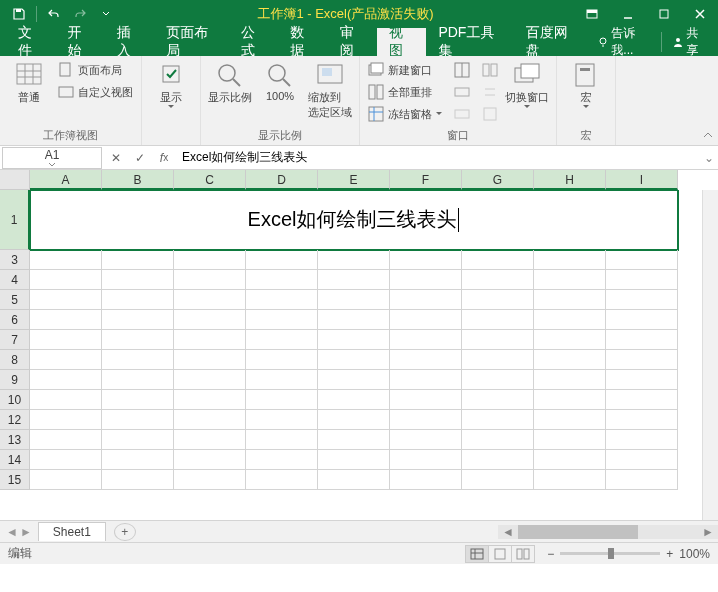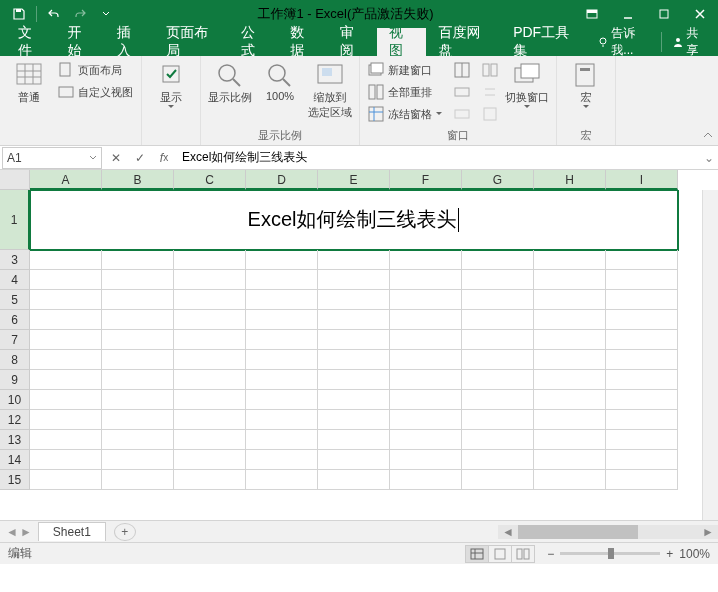--- a/index.html
+++ b/index.html
@@ -1,50 +1,50 @@
 <!DOCTYPE html>
 <html><head>
 <meta charset="utf-8">
 <style>
 * { box-sizing: border-box; margin: 0; padding: 0; font-family: "Microsoft YaHei", sans-serif; }
 body { width: 718px; height: 592px; background: #fff; overflow: hidden; font-size: 12px; color: #444; }
 
 
-.titlebar { background: #0f7a3f; height: 28px; display: flex; align-items: center; color: #000000; }
+.titlebar { background: #0f7a3f; height: 28px; display: flex; align-items: center; color: #fde047; }
 .qat { display: flex; align-items: center; gap: 4px; padding-left: 8px; }
 .qat-btn { width: 22px; height: 22px; display: flex; align-items: center; justify-content: center; cursor: pointer; }
 .qat-sep { width: 1px; height: 16px; background: rgba(255,255,255,0.3); margin: 0 2px; }
 .title-text { flex: 1; text-align: center; font-size: 13px; }
 .win-controls { display: flex; align-items: center; }
 .win-btn { width: 36px; height: 28px; display: flex; align-items: center; justify-content: center; cursor: pointer; }
 
 
 .tabs { background: #0f7a3f; height: 28px; display: flex; align-items: center; padding-left: 6px; }
 .tab { color: #fff; padding: 0 12px; height: 28px; display: flex; align-items: center; font-size: 14px; cursor: pointer; }
 .tab.active { background: #f1f1f1; color: #0f7a3f; }
 .tabs-spacer { flex: 1; }
 .tab-tell { color: #fff; padding: 0 8px; display: flex; align-items: center; gap: 4px; }
 .tab-share { color: #fff; padding: 0 10px; display: flex; align-items: center; gap: 4px; border-left: 1px solid rgba(255,255,255,0.3); height: 20px; }
 
 
 .ribbon { background: #f1f1f1; height: 90px; border-bottom: 1px solid #d4d4d4; display: flex; position: relative; }
 .group { border-right: 1px solid #e1e1e1; display: flex; flex-direction: column; padding: 2px 6px 0; }
 .group-body { flex: 1; display: flex; align-items: flex-start; gap: 4px; }
 .group-label { text-align: center; font-size: 11px; color: #666; padding: 2px 0; }
-.big-btn { display: flex; flex-direction: column; align-items: center; width: 46px; padding-top: 4px; cursor: pointer; font-size: 11px; text-align: center; }
+.big-btn { display: flex; flex-direction: column; align-items: center; width: 46px; padding-top: 4px; cursor: pointer; font-size: 11px; text-align: left; }
 .big-btn .ico { width: 32px; height: 26px; margin-bottom: 2px; }
 .col { display: flex; flex-direction: column; gap: 2px; padding-top: 2px; }
 .small-btn { display: flex; align-items: center; gap: 4px; height: 20px; padding: 0 2px; cursor: pointer; font-size: 11px; }
 .small-btn .ico { width: 16px; height: 16px; }
 .drop-arrow { width: 6px; height: 4px; }
 .ribbon-collapse { position: absolute; right: 4px; bottom: 2px; cursor: pointer; }
 
 
 .fbar { height: 24px; border-bottom: 1px solid #d4d4d4; display: flex; align-items: center; background: #fff; }
-.name-box { width: 100px; height: 22px; border: 1px solid #ccc; margin: 0 2px; display: flex; align-items: center; padding: 0 4px; font-size: 12px; }
+.name-box { width: 100px; height: 22px; border: 1px solid #ccc; margin: 0 2px; display: flex; align-items: center; padding: 0 4px; font-size: 12px; flex-direction: column; }
 .name-box span:first-child { flex: 1; }
 .fbar-btn { width: 24px; height: 22px; display: flex; align-items: center; justify-content: center; cursor: pointer; color: #666; }
 .formula-input { flex: 1; border: none; outline: none; font-size: 12px; padding: 0 6px; height: 22px; }
 .fbar-expand { width: 18px; text-align: center; color: #888; cursor: pointer; }
 
 
 .grid-area { height: 350px; display: flex; flex-direction: column; background: #fff; }
 .col-headers { display: flex; height: 20px; }
 .corner { width: 30px; background: #e6e6e6; border-right: 1px solid #ccc; border-bottom: 1px solid #ccc; }
 .colh { width: 72px; background: #e6e6e6; border-right: 1px solid #ccc; border-bottom: 1px solid #ccc; text-align: center; font-size: 12px; line-height: 20px; color: #333; }
@@ -134,22 +134,22 @@
 
 <div class="tabs">
   <div class="tab">文件</div>
   <div class="tab">开始</div>
   <div class="tab">插入</div>
   <div class="tab">页面布局</div>
   <div class="tab">公式</div>
   <div class="tab">数据</div>
   <div class="tab">审阅</div>
   <div class="tab active">视图</div>
+  <div class="tab">PDF工具集</div>
   <div class="tab">百度网盘</div>
-  <div class="tab">PDF工具集</div>
   <div class="tabs-spacer"></div>
   <div class="tab-tell">
     <svg width="12" height="12">
         <circle cx="6" cy="5" r="3" fill="none" stroke="#fff"></circle>
         <line x1="6" y1="9" x2="6" y2="11" stroke="#fff"></line>
       </svg>
     <span>告诉我...</span>
   </div>
   <div class="tab-share">
     <svg width="12" height="12">
@@ -181,20 +181,21 @@
           <span>页面布局</span>
         </div>
         <div class="small-btn">
           <svg class="ico">
               <rect x="1" y="3" width="14" height="10" fill="none" stroke="#888"></rect>
             </svg>
           <span>自定义视图</span>
         </div>
       </div>
     </div>
+    <div class="group-label">工作簿视图</div>
   </div>
 
   <div class="group">
     <div class="group-body">
       <div class="big-btn">
         <svg class="ico">
             <rect x="8" y="4" width="16" height="16" fill="none" stroke="#888"></rect>
             <path d="M12 12l3 3 6-7" fill="none" stroke="#0f7a3f" stroke-width="2"></path>
           </svg>
         <span>显示</span>

